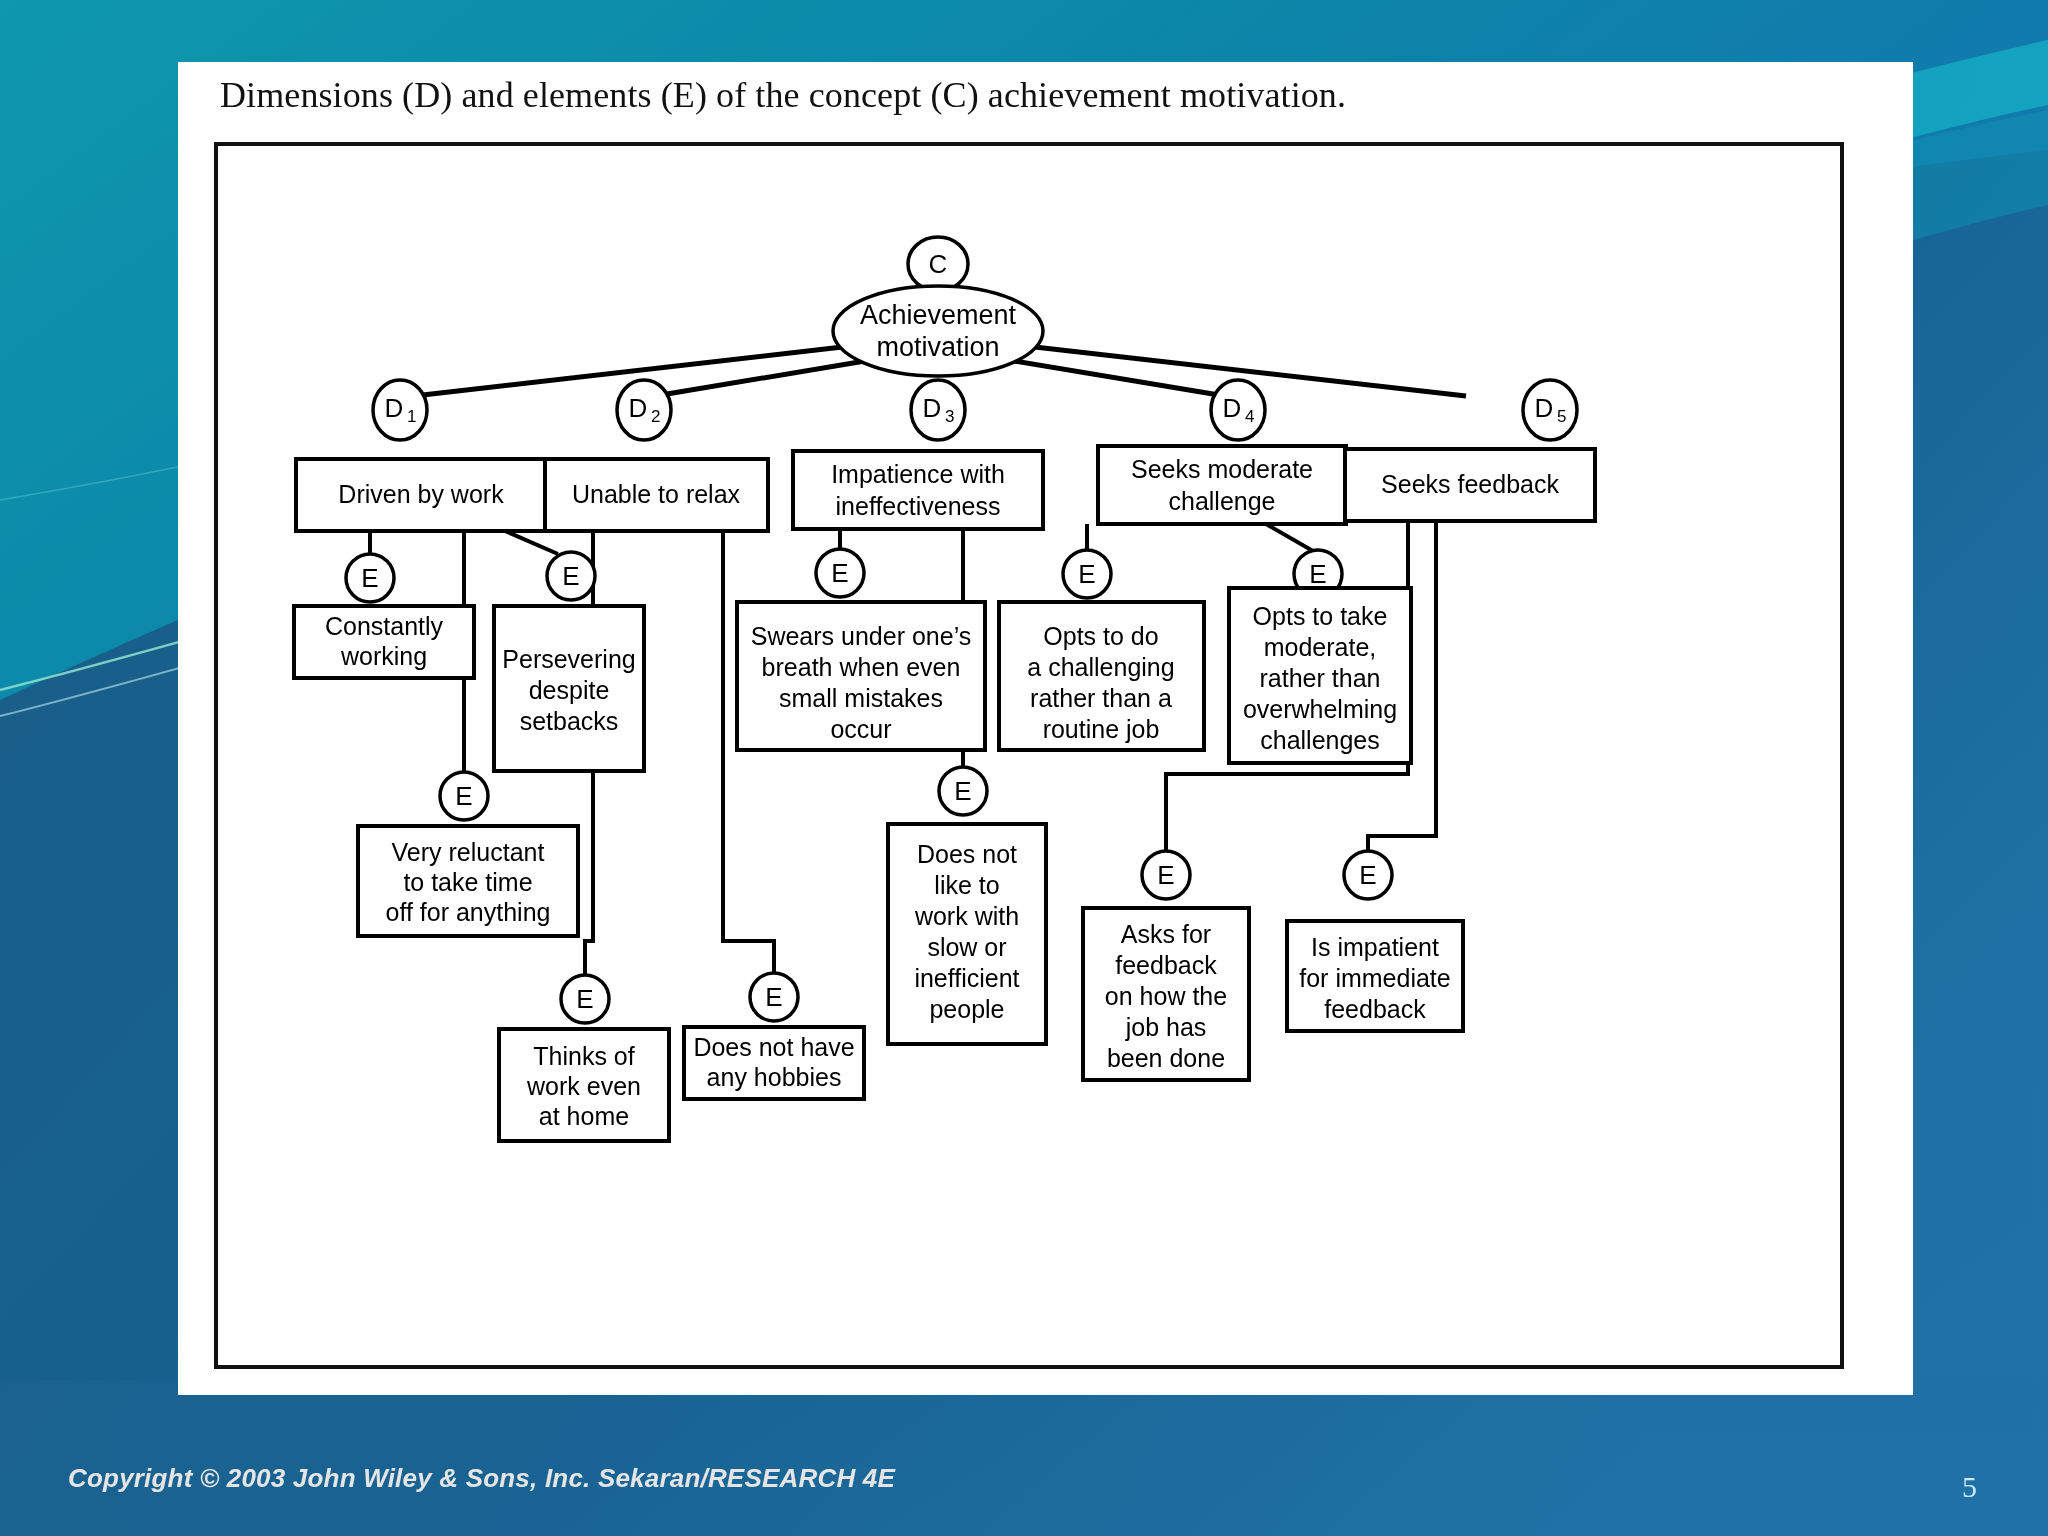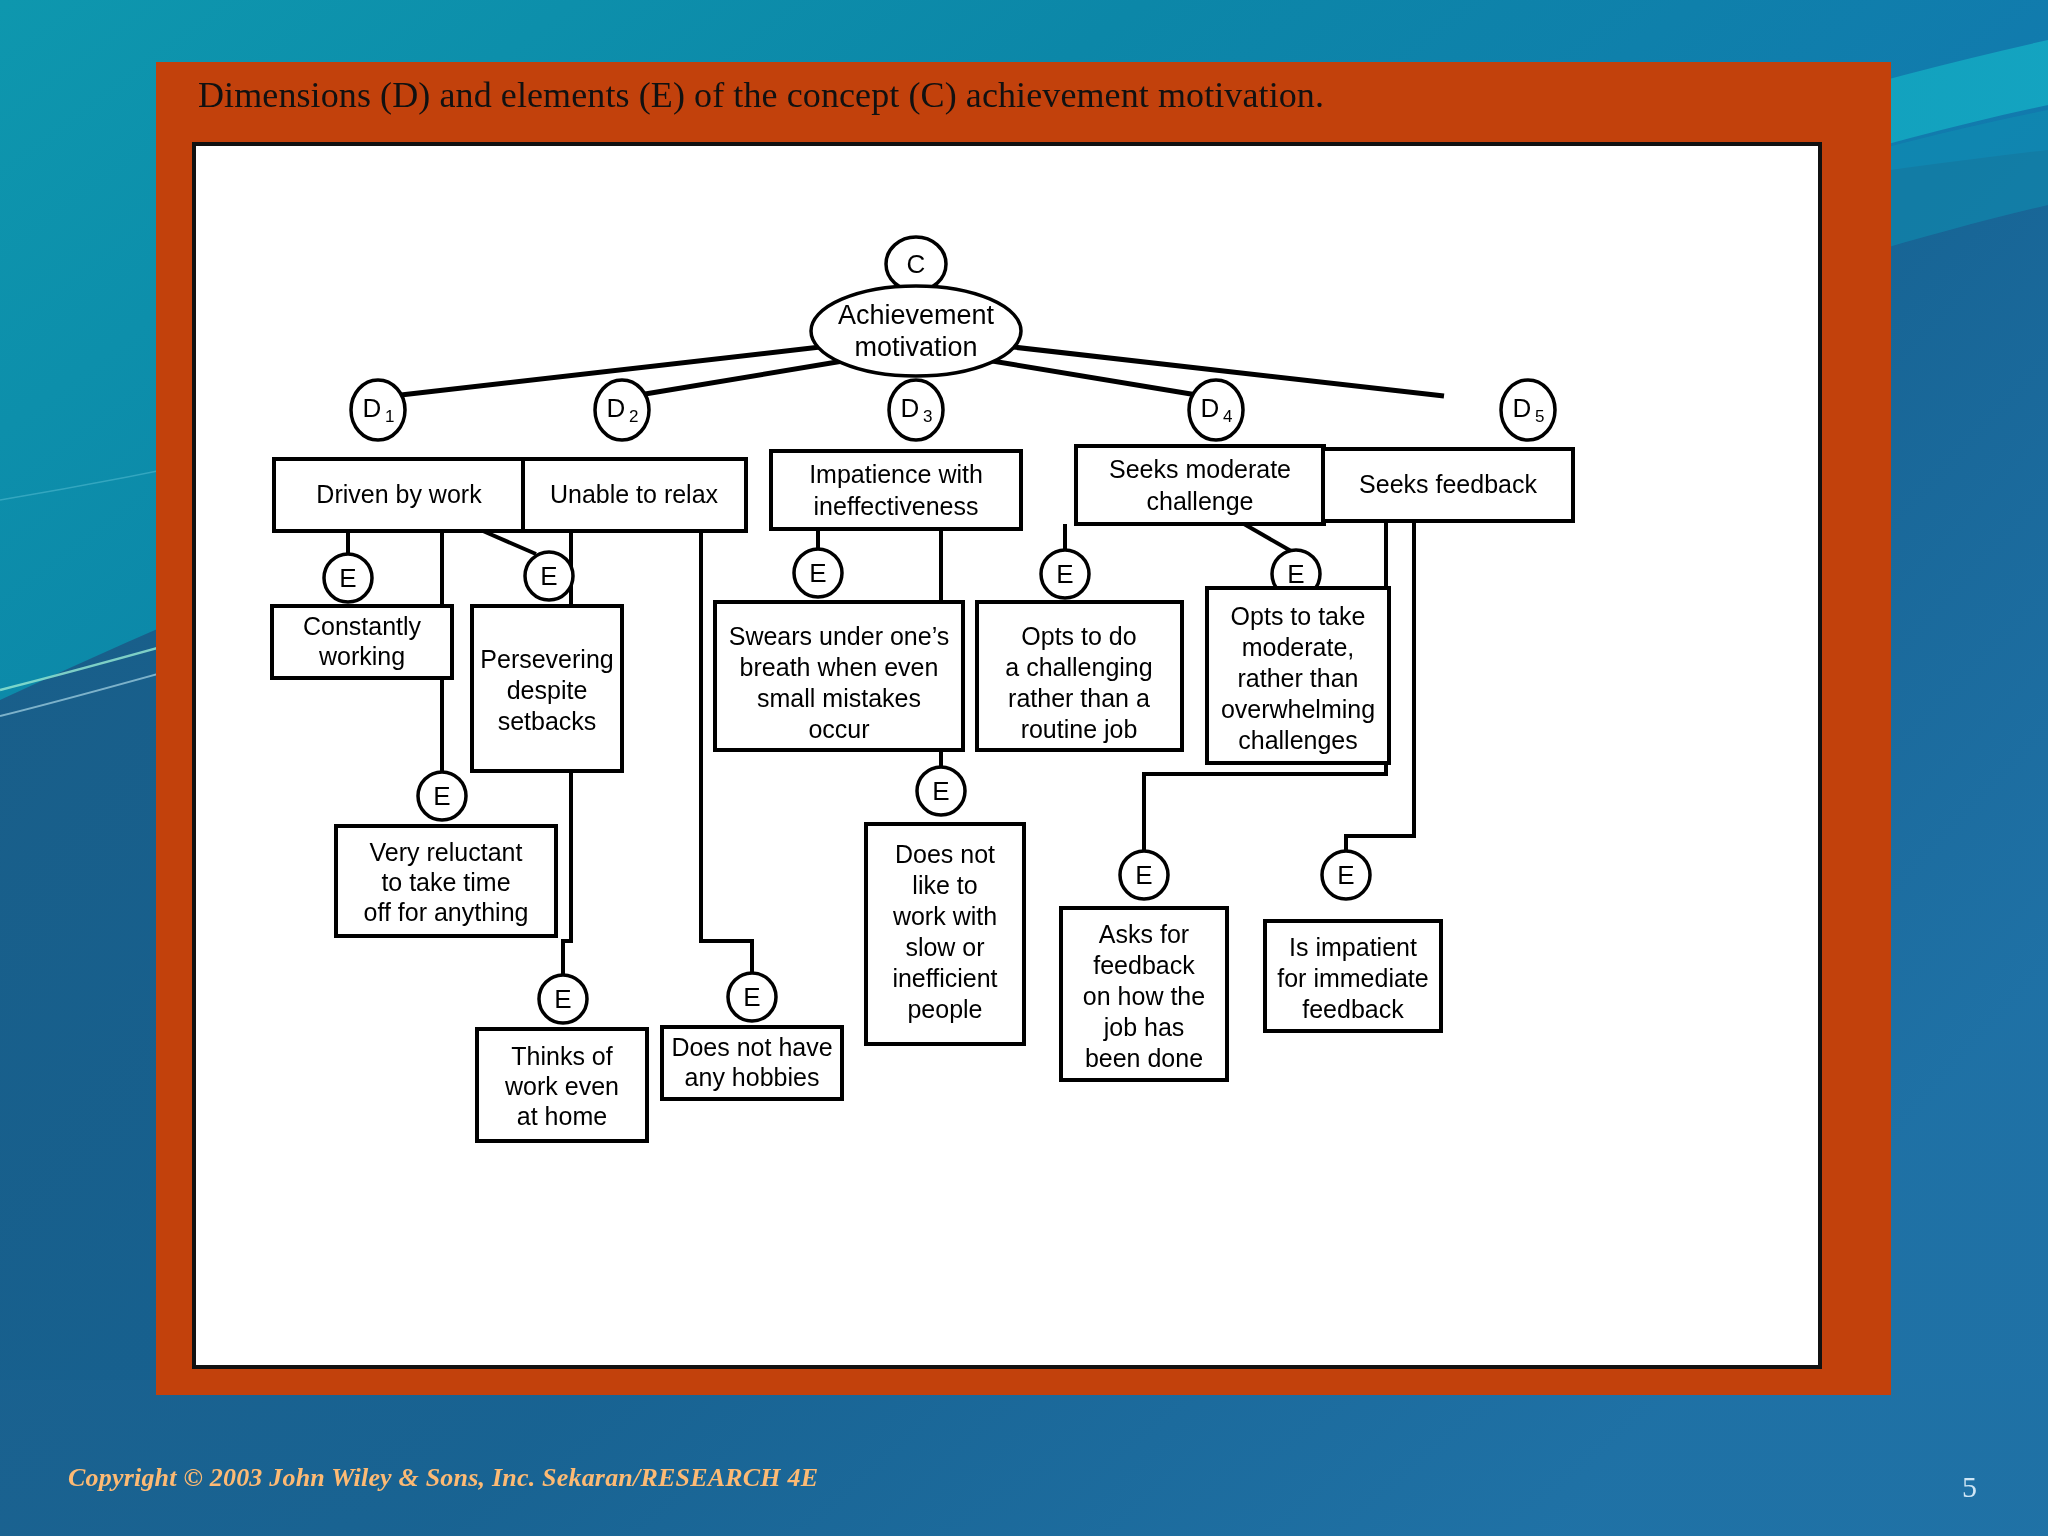--- a/index.html
+++ b/index.html
@@ -12,25 +12,25 @@
     width: 2048px;
     height: 1536px;
     overflow: hidden;
     font-family: "Liberation Sans", sans-serif;
   }
   #bg { position: absolute; inset: 0; width: 2048px; height: 1536px; }
 
   
   #card {
     position: absolute;
-    left: 156px;
+    left: 178px;
     top: 62px;
     width: 1735px;
     height: 1333px;
-    background: #c2410c;
+    background: #ffffff;
   }
   #slide-title {
     position: absolute;
     left: 42px;
     top: 12px;
     font-family: "Liberation Serif", serif;
     font-size: 36px;
     color: #111111;
     letter-spacing: 0.1px;
     white-space: nowrap;
@@ -44,27 +44,26 @@
     border: 4px solid #111111;
     background: #ffffff;
   }
   #diagram { position: absolute; left: 0; top: 0; }
 
   
   #footer-copyright {
     position: absolute;
     left: 68px;
     top: 1463px;
-    color: #fdba74;
+    color: #e5e5e5;
     font-size: 26px;
     font-weight: bold;
     font-style: italic;
     white-space: nowrap;
     letter-spacing: 0.2px;
-    font-family: Liberation Serif, serif;
   }
   #footer-page-number {
     position: absolute;
     left: 1962px;
     top: 1470px;
     color: #cfe6f5;
     font-size: 30px;
     font-family: "Liberation Serif", serif;
   }
 

